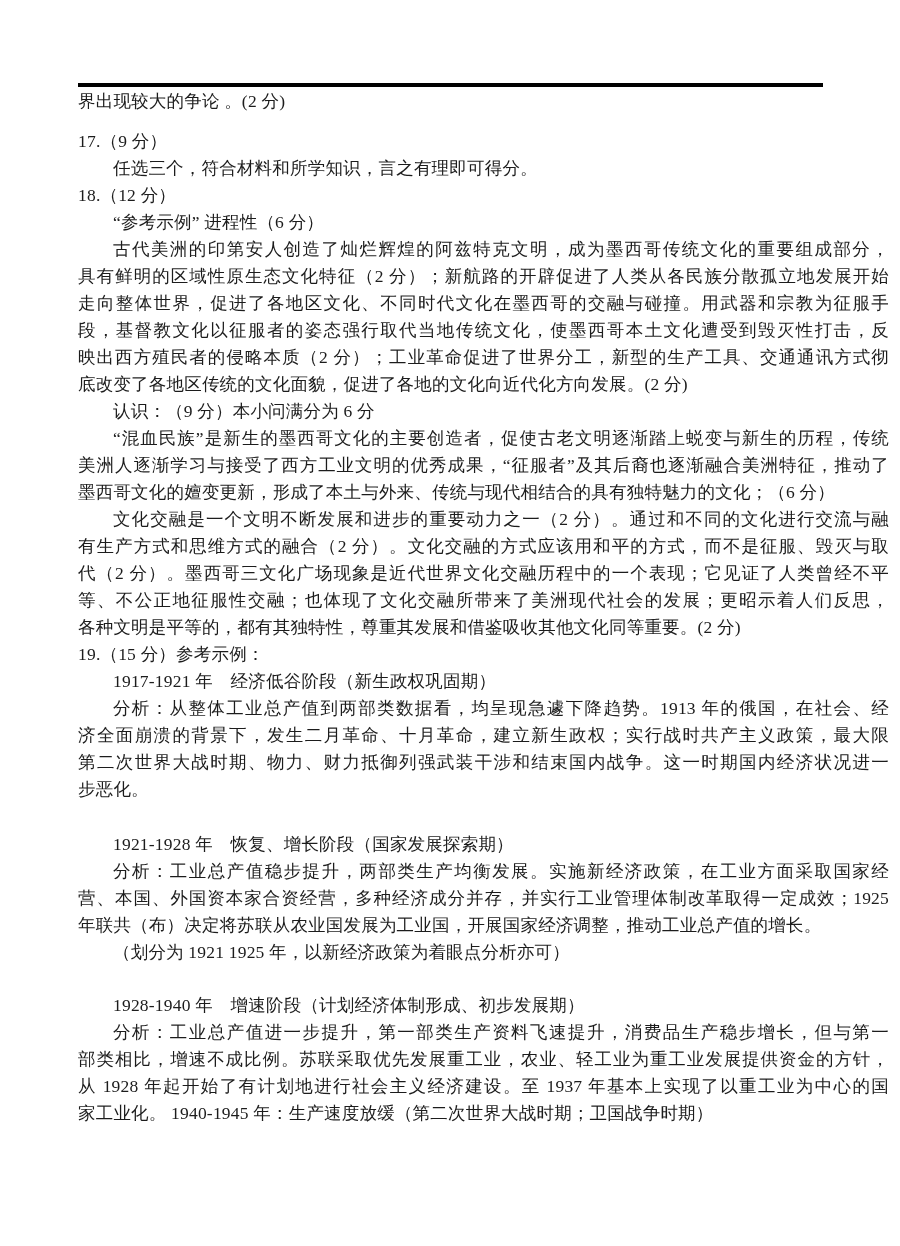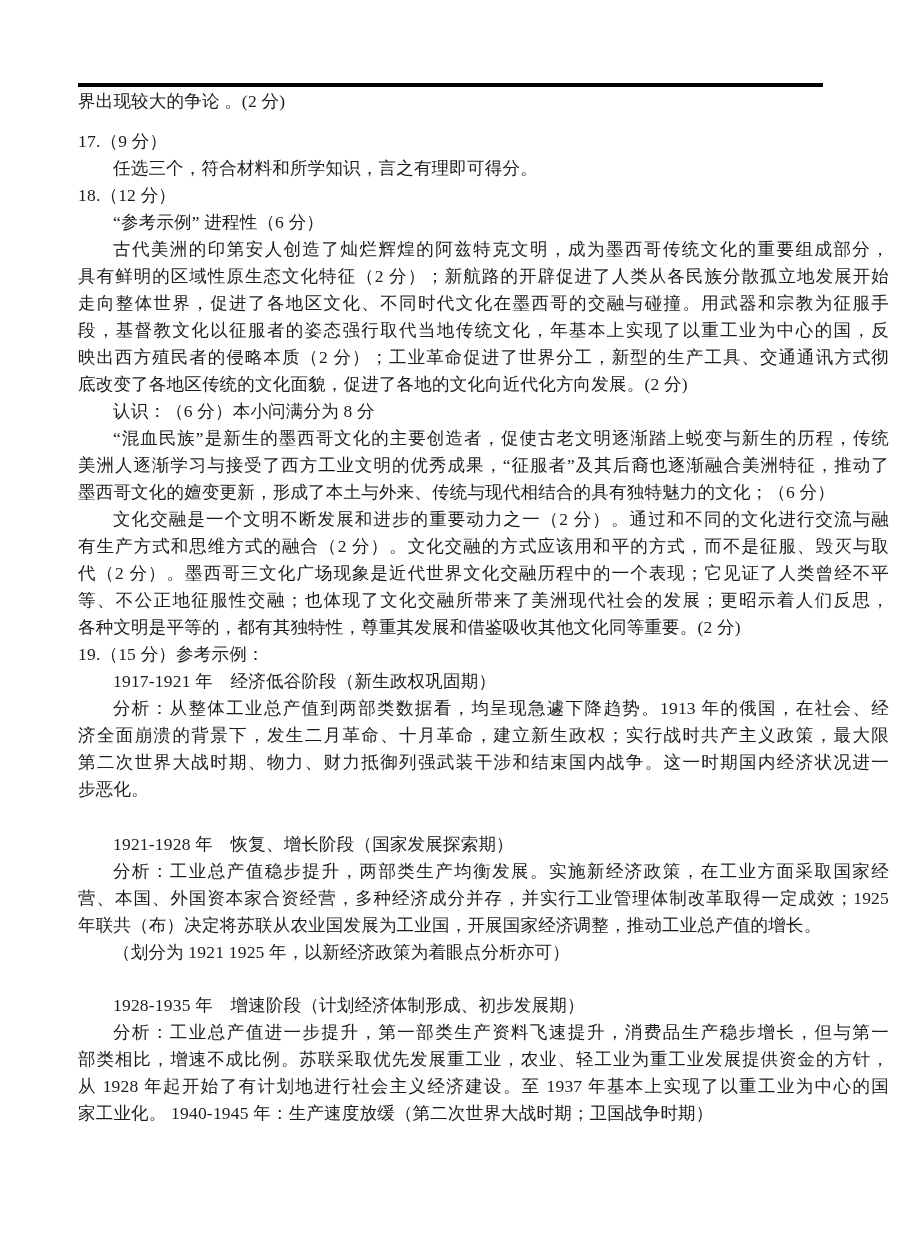--- a/index.html
+++ b/index.html
@@ -63,43 +63,43 @@
   <div class="rule"></div>
   <div class="content">
       <div class="line">界出现较大的争论 。(2 分)</div>
       <div class="line" style="margin-top: 13px;">17.（9 分）</div>
       <div class="line ind">任选三个，符合材料和所学知识，言之有理即可得分。</div>
       <div class="line">18.（12 分）</div>
       <div class="line ind">“参考示例” 进程性（6 分）</div>
       <div class="line ind j">古代美洲的印第安人创造了灿烂辉煌的阿兹特克文明，成为墨西哥传统文化的重要组成部分，</div>
       <div class="line j">具有鲜明的区域性原生态文化特征（2 分）；新航路的开辟促进了人类从各民族分散孤立地发展开始</div>
       <div class="line j">走向整体世界，促进了各地区文化、不同时代文化在墨西哥的交融与碰撞。用武器和宗教为征服手</div>
-      <div class="line j">段，基督教文化以征服者的姿态强行取代当地传统文化，年基本上实现了以重工业为中心的国，反</div>
+      <div class="line j">段，基督教文化以征服者的姿态强行取代当地传统文化，使墨西哥本土文化遭受到毁灭性打击，反</div>
       <div class="line j">映出西方殖民者的侵略本质（2 分）；工业革命促进了世界分工，新型的生产工具、交通通讯方式彻</div>
       <div class="line">底改变了各地区传统的文化面貌，促进了各地的文化向近代化方向发展。(2 分)</div>
-      <div class="line ind">认识：（6 分）本小问满分为 8 分</div>
+      <div class="line ind">认识：（9 分）本小问满分为 6 分</div>
       <div class="line ind j">“混血民族”是新生的墨西哥文化的主要创造者，促使古老文明逐渐踏上蜕变与新生的历程，传统</div>
       <div class="line j">美洲人逐渐学习与接受了西方工业文明的优秀成果，“征服者”及其后裔也逐渐融合美洲特征，推动了</div>
       <div class="line">墨西哥文化的嬗变更新，形成了本土与外来、传统与现代相结合的具有独特魅力的文化；（6 分）</div>
       <div class="line ind j">文化交融是一个文明不断发展和进步的重要动力之一（2 分）。通过和不同的文化进行交流与融</div>
       <div class="line j">有生产方式和思维方式的融合（2 分）。文化交融的方式应该用和平的方式，而不是征服、毁灭与取</div>
       <div class="line j">代（2 分）。墨西哥三文化广场现象是近代世界文化交融历程中的一个表现；它见证了人类曾经不平</div>
       <div class="line j">等、不公正地征服性交融；也体现了文化交融所带来了美洲现代社会的发展；更昭示着人们反思，</div>
       <div class="line">各种文明是平等的，都有其独特性，尊重其发展和借鉴吸收其他文化同等重要。(2 分)</div>
       <div class="line">19.（15 分）参考示例：</div>
       <div class="line ind">1917-1921 年　经济低谷阶段（新生政权巩固期）</div>
       <div class="line ind j">分析：从整体工业总产值到两部类数据看，均呈现急遽下降趋势。1913 年的俄国，在社会、经</div>
       <div class="line j">济全面崩溃的背景下，发生二月革命、十月革命，建立新生政权；实行战时共产主义政策，最大限</div>
       <div class="line j">第二次世界大战时期、物力、财力抵御列强武装干涉和结束国内战争。这一时期国内经济状况进一</div>
       <div class="line">步恶化。</div>
       <div class="line ind" style="margin-top: 28px;">1921-1928 年　恢复、增长阶段（国家发展探索期）</div>
       <div class="line ind j">分析：工业总产值稳步提升，两部类生产均衡发展。实施新经济政策，在工业方面采取国家经</div>
       <div class="line j">营、本国、外国资本家合资经营，多种经济成分并存，并实行工业管理体制改革取得一定成效；1925</div>
       <div class="line">年联共（布）决定将苏联从农业国发展为工业国，开展国家经济调整，推动工业总产值的增长。</div>
       <div class="line ind">（划分为 1921 1925 年，以新经济政策为着眼点分析亦可）</div>
-      <div class="line ind" style="margin-top: 26px;">1928-1935 年　增速阶段（计划经济体制形成、初步发展期）</div>
+      <div class="line ind" style="margin-top: 26px;">1928-1940 年　增速阶段（计划经济体制形成、初步发展期）</div>
       <div class="line ind j">分析：工业总产值进一步提升，第一部类生产资料飞速提升，消费品生产稳步增长，但与第一</div>
       <div class="line j">部类相比，增速不成比例。苏联采取优先发展重工业，农业、轻工业为重工业发展提供资金的方针，</div>
       <div class="line j">从 1928 年起开始了有计划地进行社会主义经济建设。至 1937 年基本上实现了以重工业为中心的国</div>
       <div class="line">家工业化。 1940-1945 年：生产速度放缓（第二次世界大战时期；卫国战争时期）</div>
     </div>
   <div class="footer">• 12 •</div>
 </div>
 
 </body></html>

